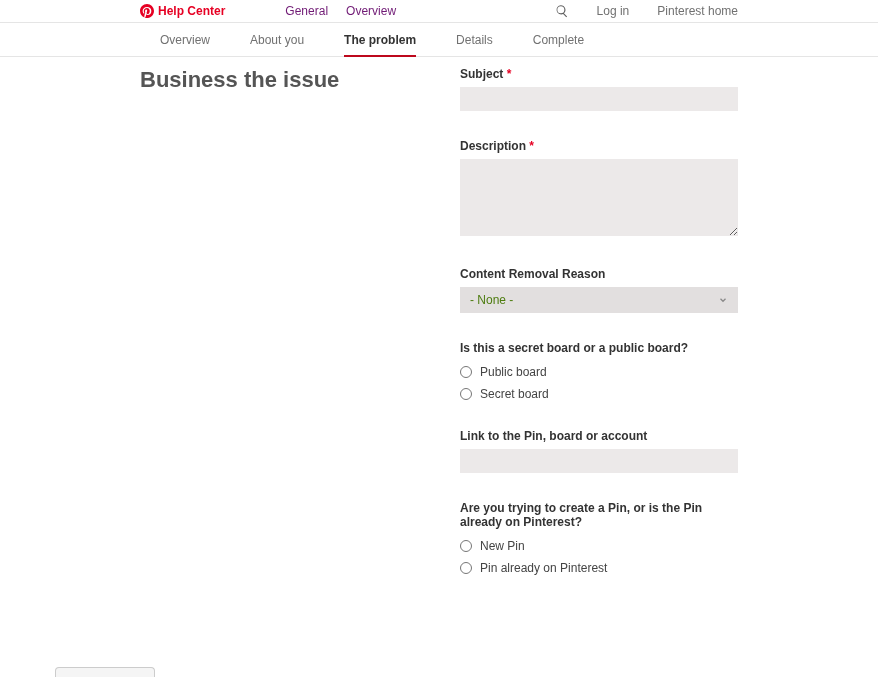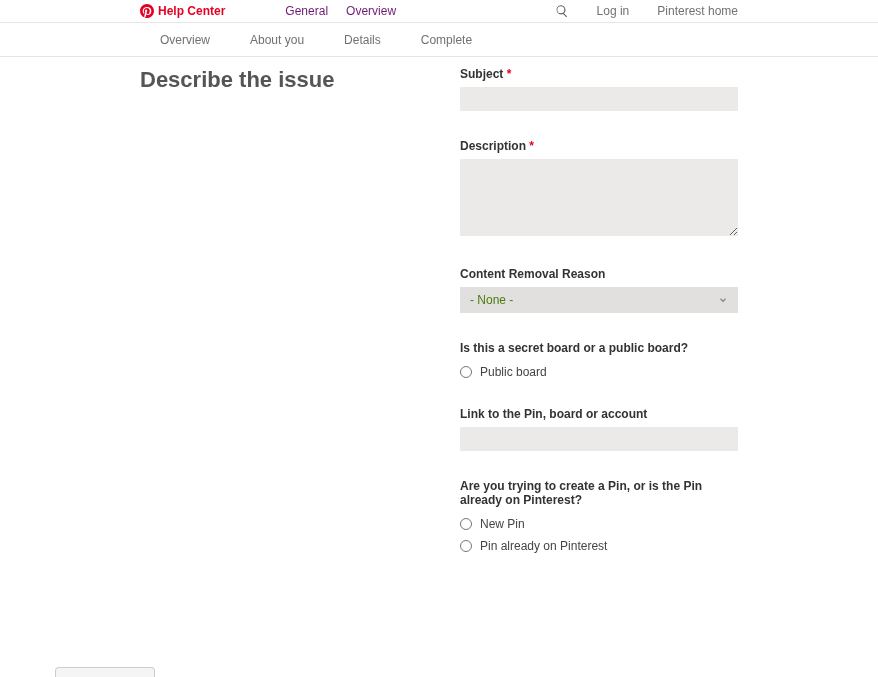--- a/index.html
+++ b/index.html
@@ -68,28 +68,29 @@
       <span class="header-link">Log in</span>
       <span class="header-link">Pinterest home</span>
     </div>
   </div>
 </div>
 
 <div class="tabs-bar">
   <div class="tabs-inner">
     <span class="tab">Overview</span>
     <span class="tab">About you</span>
+    <span class="tab active">The problem</span>
     <span class="tab">Details</span>
     <span class="tab">Complete</span>
   </div>
 </div>
 
 <div class="content">
   <div class="left-col">
-    <h1 class="page-title">Describe the issue</h1>
+    <h1 class="page-title">Business the issue</h1>
   </div>
   <div class="right-col">
     <div class="form-group">
       <label class="form-label"><span>Subject</span> <span class="required">*</span></label>
       <input type="text" class="text-input" style="">
     </div>
     <div class="form-group">
       <label class="form-label"><span>Description</span> <span class="required">*</span></label>
       <textarea class="textarea" style=""></textarea>
     </div>
@@ -101,20 +102,24 @@
             <polyline points="6 9 12 15 18 9"></polyline>
           </svg>
       </div>
     </div>
     <div class="form-group">
       <label class="form-label">Is this a secret board or a public board?</label>
       <div class="radio-group">
         <div class="radio-row">
           <input type="radio" name="board" class="radio-input" style="">
           <span class="radio-label">Public board</span>
+        </div>
+        <div class="radio-row">
+          <input type="radio" name="board" class="radio-input" style="">
+          <span class="radio-label">Secret board</span>
         </div>
       </div>
     </div>
     <div class="form-group">
       <label class="form-label">Link to the Pin, board or account</label>
       <input type="text" class="text-input" style="">
     </div>
     <div class="form-group">
       <label class="form-label">Are you trying to create a Pin, or is the Pin already on Pinterest?</label>
       <div class="radio-group">

